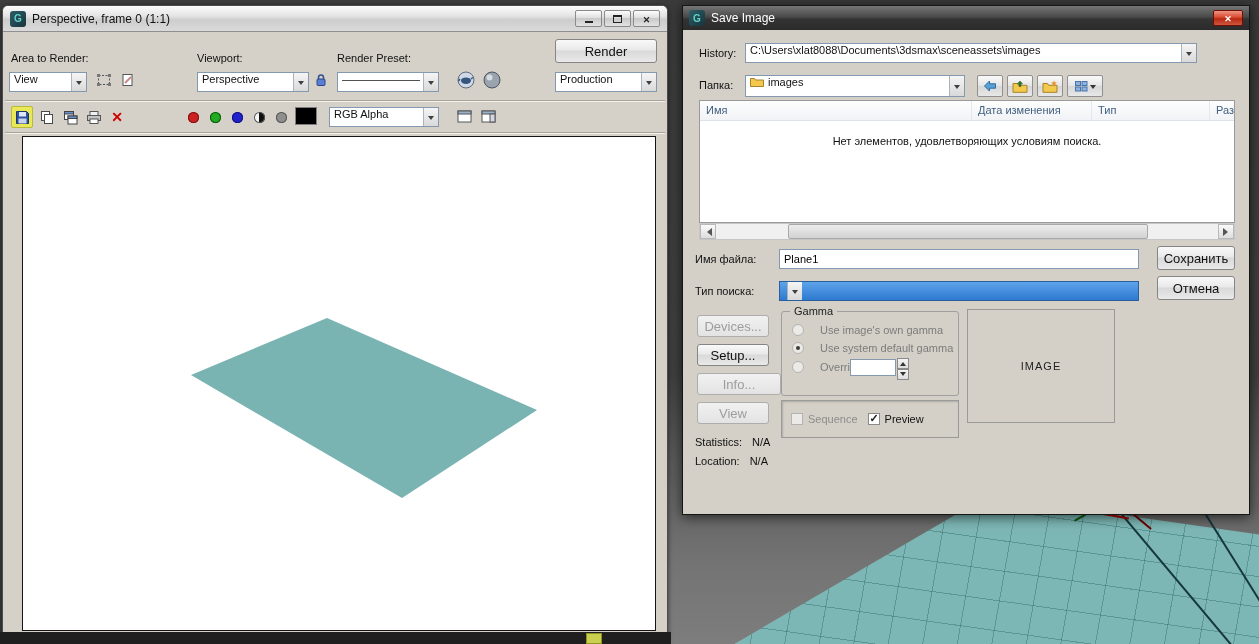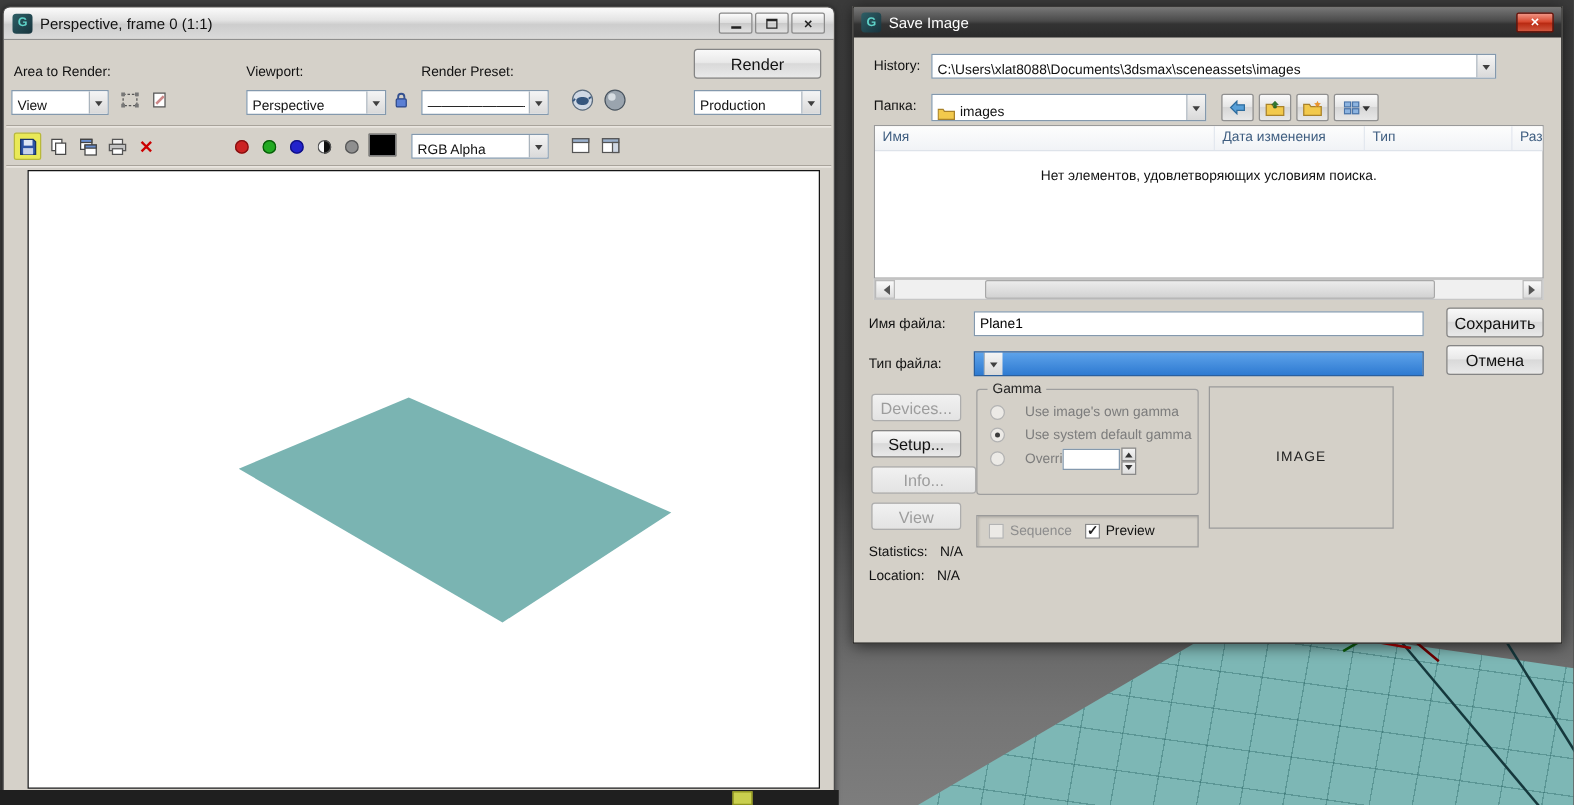--- a/index.html
+++ b/index.html
@@ -24,21 +24,21 @@
   .axis-darkred{left:462px;top:500px;width:44px;background:#6e0000;transform:rotate(40deg)}
   .axis-green{left:418px;top:520px;width:56px;background:#0b5e0b;transform:rotate(-30deg)}
 
   
   .lbl{position:absolute;white-space:nowrap}
   .btn{position:absolute;display:flex;align-items:center;justify-content:center;
        background:linear-gradient(#f9f9f9,#e9e9e9 45%,#d9d9d9 50%,#e9e9e9);
        border:1px solid #858585;border-radius:3px;font-size:13px;color:#111}
   .btn.disabled{color:#9d9d9d;background:linear-gradient(#f1f1f1,#e3e3e3);border-color:#adadad}
   .combo{position:absolute;height:20px;background:#fff;border:1px solid #8499ad;
-         display:flex;align-items:flex-end;padding-left:4px;overflow:hidden}
+         display:flex;align-items:flex-start;padding-left:4px;overflow:hidden}
   .combo .cval{flex:1;white-space:nowrap;overflow:hidden;font-size:11px}
   .carrow{flex:0 0 15px;align-self:stretch;margin-left:3px;background:linear-gradient(#f5f5f5,#d9d9d9);
           border-left:1px solid #aab4bd;display:flex;align-items:center;justify-content:center}
   .carrow::after{content:'';border:3.5px solid transparent;border-top:4.5px solid #3f3f3f;margin-top:4px}
   .combo.sel{background:linear-gradient(#5ea3ea,#2e7ad1);border-color:#2a5f9e}
   .combo.sel .cval{color:#fff}
   .input{position:absolute;background:#fff;border:1px solid #8499ad;font:11px "Liberation Sans",sans-serif;padding:2px 4px}
   .hr{position:absolute;left:2px;right:2px;height:2px;border-top:1px solid #a8a39b;border-bottom:1px solid #f3f0ea}
 
   
@@ -378,21 +378,21 @@
           <span class="tri-right"></span>
         </span>
     </div>
 
     <span class="lbl" style="left:12px;top:247px">Имя файла:</span>
     <input class="input" style="left: 96px; top: 243px; width: 360px; height: 20px;" value="Plane1">
     <div class="btn" style="left:474px;top:240px;width:78px;height:24px">
       <span>Сохранить</span>
     </div>
 
-    <span class="lbl" style="left:12px;top:279px">Тип файла:</span>
+    <span class="lbl" style="left:12px;top:279px">Тип поиска:</span>
     <div class="combo sel" style="left:96px;top:275px;width:360px">
       <span class="carrow"></span>
     </div>
     <div class="btn" style="left:474px;top:270px;width:78px;height:24px">
       <span>Отмена</span>
     </div>
 
     <div class="btn disabled" style="left:14px;top:309px;width:72px;height:22px">
       <span>Devices...</span>
     </div>
@@ -420,21 +420,21 @@
         <span class="radio dis"></span>
         <span class="optlbl">Override</span>
       </div>
       <input class="input" style="left: 68px; top: 47px; width: 46px; height: 17px;" value="">
       <span class="spinner" style="left:115px;top:46px">
         <span class="sp sp-up"></span>
         <span class="sp sp-dn"></span>
       </span>
     </div>
 
-    <div class="seqpanel" style="left:98px;top:406px;width:178px;height:26px">
+    <div class="seqpanel" style="left:98px;top:394px;width:178px;height:38px">
       <span class="cbrow">
         <span class="cb dis"></span>
         <span class="cblbl dis">Sequence</span>
       </span>
       <span class="cbrow">
         <span class="cb checked"></span>
         <span class="cblbl">Preview</span>
       </span>
     </div>
 

